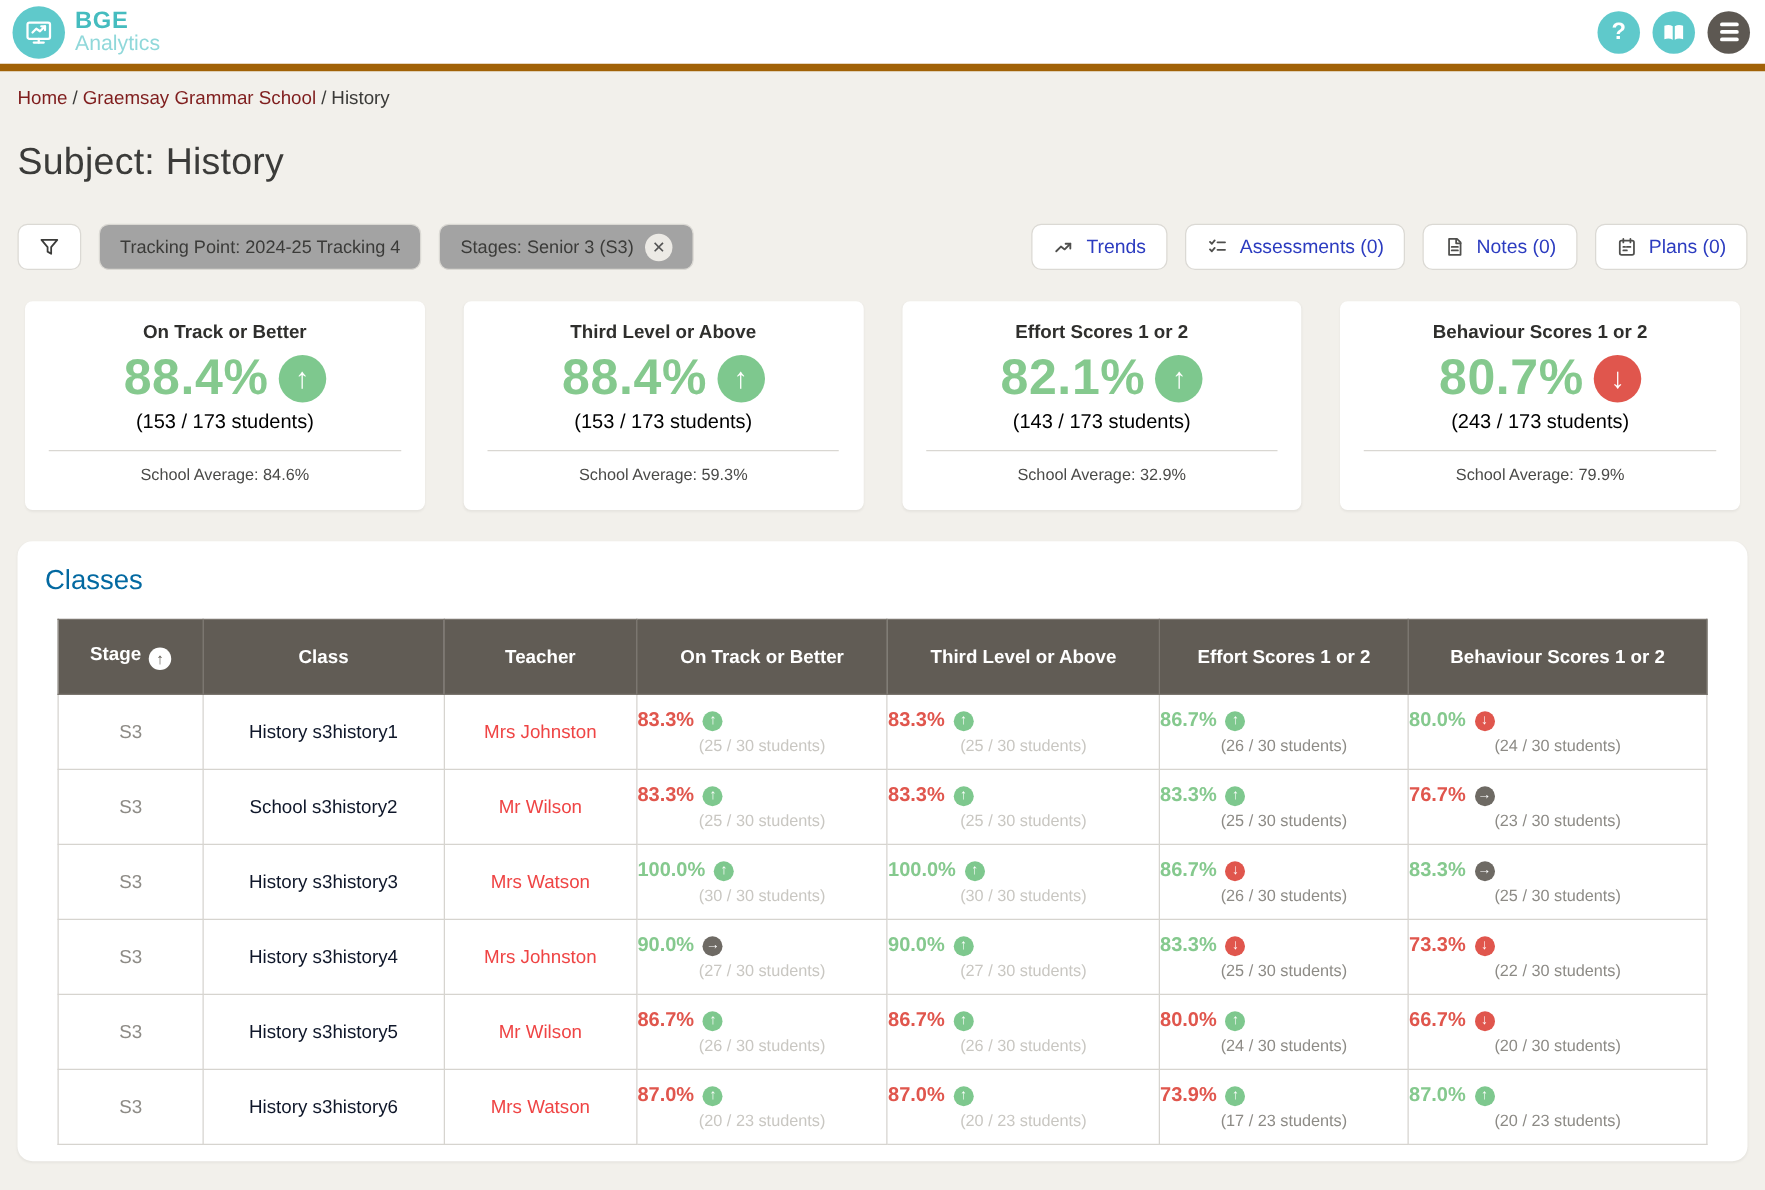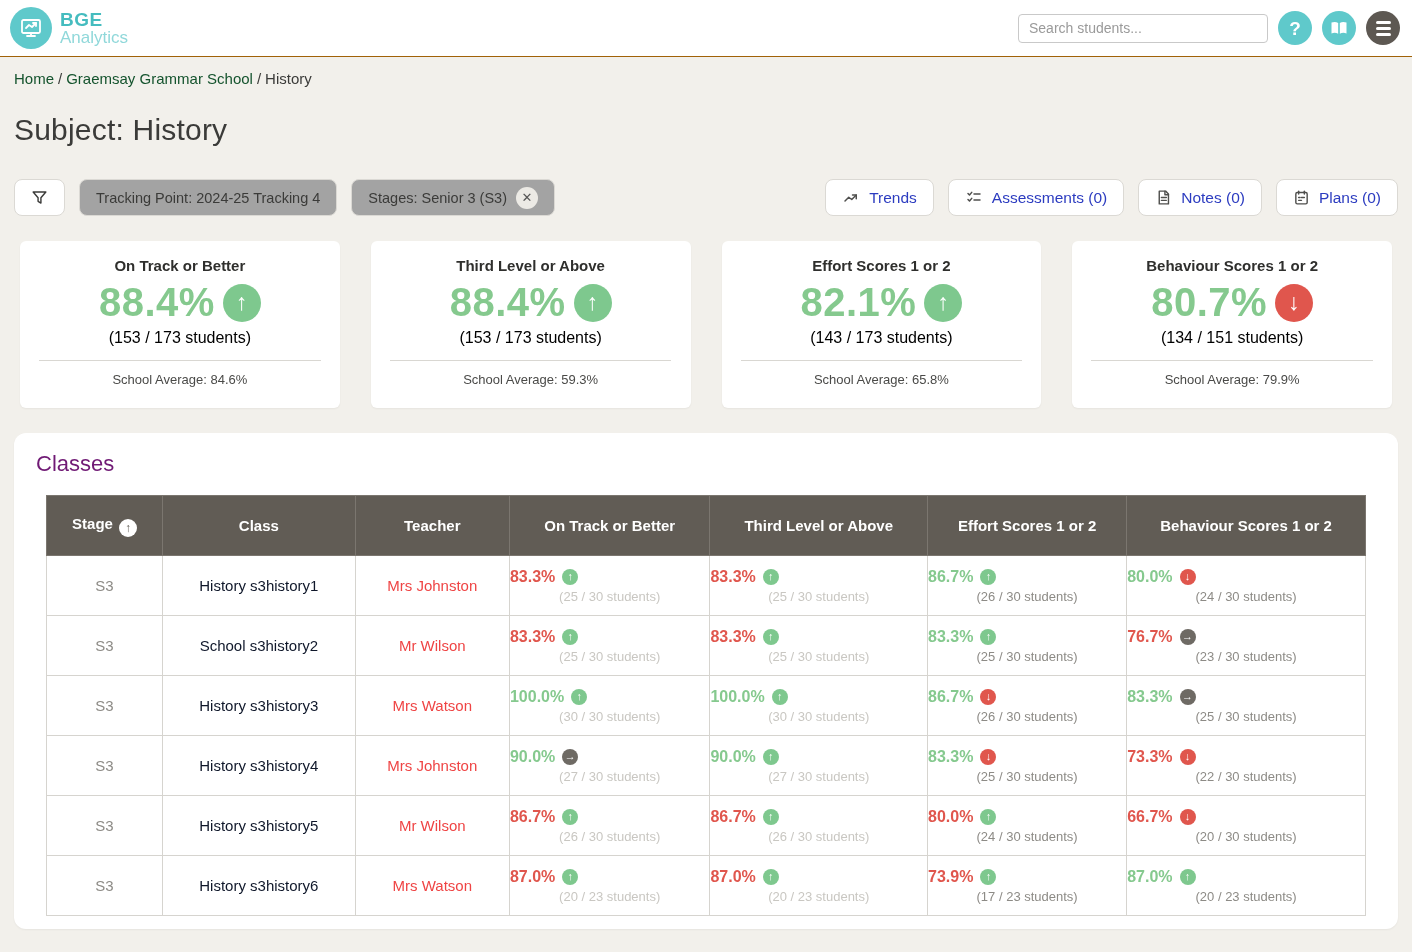--- a/index.html
+++ b/index.html
@@ -11,21 +11,21 @@
     width:1412px; height:952px;
     overflow:hidden;
   }
 
   
   .topbar {
     background:#ffffff;
     height:57px;
     display:flex; align-items:center; justify-content:space-between;
     padding:0 12px 0 10px;
-    border-bottom:1px solid #a16207;
+    border-bottom:6px solid #a16207;
   }
   .brand { display:flex; align-items:center; gap:8px; }
   .logo-circle {
     width:42px; height:42px; border-radius:50%;
     background:#5fc9cb; display:flex; align-items:center; justify-content:center;
     cursor:pointer;
   }
   .brand-top { color:#45bcbf; font-weight:bold; font-size:19px; line-height:19px; letter-spacing:.5px; }
   .brand-bottom { color:#90d8da; font-size:17px; line-height:18px; }
   .topbar-right { display:flex; align-items:center; gap:10px; }
@@ -44,21 +44,21 @@
   }
   .circle-btn.teal { background:#5fc9cb; }
   .circle-btn.dark { background:#5d5852; }
   .help-glyph { font-size:19px; font-weight:bold; color:#fff; line-height:1; }
   .hamburger { display:flex; flex-direction:column; gap:3px; }
   .hamburger span { display:block; width:15px; height:3px; background:#fff; border-radius:2px; }
 
   
   .content { padding:0 14px; }
   .breadcrumb { margin-top:13px; font-size:15px; color:#3b3b39; }
-  .breadcrumb a { color:#14532d; text-decoration:none; cursor:pointer; }
+  .breadcrumb a { color:#7f1d1d; text-decoration:none; cursor:pointer; }
   .crumb-sep { color:#3b3b39; padding:0 4px; }
   .page-title { margin-top:26px; font-size:30px; font-weight:500; color:#3b3b39; letter-spacing:.2px; }
 
   
   .toolbar { margin-top:32px; display:flex; align-items:center; justify-content:space-between; }
   .toolbar-left, .toolbar-right { display:flex; align-items:center; gap:14px; }
   .icon-btn {
     background:#fff; border:1px solid #dbd9d4; border-radius:8px;
     height:37px; width:51px; display:flex; align-items:center; justify-content:center;
     cursor:pointer; color:#4b4b49;
@@ -106,21 +106,21 @@
   .card-divider { width:88%; height:1px; background:#d9d7d2; margin-top:13px; }
   .card-average { font-size:13px; color:#4a4a48; margin-top:11px; }
 
   
   .classes-card {
     background:#fff; border-radius:12px;
     margin:25px 0 0 0; padding:18px 32px 28px 32px;
     box-shadow:0 1px 2px rgba(0,0,0,.05);
     height:496px;
   }
-  .classes-heading { font-size:22px; font-weight:500; color:#701a75; margin-left:-10px; }
+  .classes-heading { font-size:22px; font-weight:500; color:#0369a1; margin-left:-10px; }
   table { border-collapse:collapse; width:100%; margin-top:18px; }
   thead th {
     background:#615c55; color:#fff; font-size:15px; font-weight:600;
     height:60px; border:1px solid #7b766f; text-align:center; cursor:pointer;
   }
   .sort-badge {
     display:inline-flex; width:18px; height:18px; border-radius:50%;
     background:#fff; color:#615c55; font-size:12px; font-weight:bold;
     align-items:center; justify-content:center; vertical-align:-3px; margin-left:6px;
   }
@@ -171,21 +171,20 @@
         <line x1="12" y1="17" x2="12" y2="20"></line>
         <line x1="8" y1="20" x2="16" y2="20"></line>
       </svg>
     </div>
     <div>
       <div class="brand-top">BGE</div>
       <div class="brand-bottom">Analytics</div>
     </div>
   </div>
   <div class="topbar-right">
-    <input class="search-input" type="text" placeholder="Search students..." style="">
     <button class="circle-btn teal">
       <span class="help-glyph">?</span>
     </button>
     <button class="circle-btn teal">
       <span style="display:flex">
         <svg width="20" height="20" viewBox="0 0 24 24" fill="#ffffff">
           <path d="M3 5.5c2.6-1.1 5.6-1.1 8 .4v13c-2.4-1.5-5.4-1.5-8-.4V5.5z"></path>
           <path d="M21 5.5c-2.6-1.1-5.6-1.1-8 .4v13c2.4-1.5 5.4-1.5 8-.4V5.5z"></path>
         </svg>
       </span>
@@ -294,29 +293,29 @@
       <div class="card-average">School Average: 59.3%</div>
     </div>
     <div class="card">
       <div class="card-title">Effort Scores 1 or 2</div>
       <div class="card-value-row">
         <span class="card-value">82.1%</span>
         <span class="card-trend" data-trend="up"></span>
       </div>
       <div class="card-students">(143 / 173 students)</div>
       <div class="card-divider"></div>
-      <div class="card-average">School Average: 65.8%</div>
+      <div class="card-average">School Average: 32.9%</div>
     </div>
     <div class="card">
       <div class="card-title">Behaviour Scores 1 or 2</div>
       <div class="card-value-row">
         <span class="card-value">80.7%</span>
         <span class="card-trend" data-trend="down"></span>
       </div>
-      <div class="card-students">(134 / 151 students)</div>
+      <div class="card-students">(243 / 173 students)</div>
       <div class="card-divider"></div>
       <div class="card-average">School Average: 79.9%</div>
     </div>
   </div>
 
   <section class="classes-card">
     <h2 class="classes-heading">Classes</h2>
     <table>
       <colgroup>
         <col class="c-stage">

